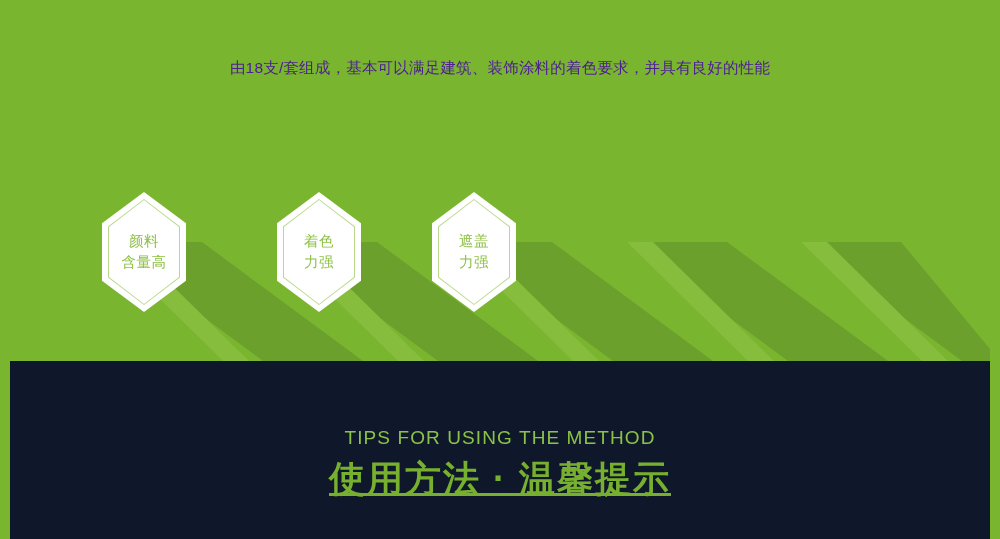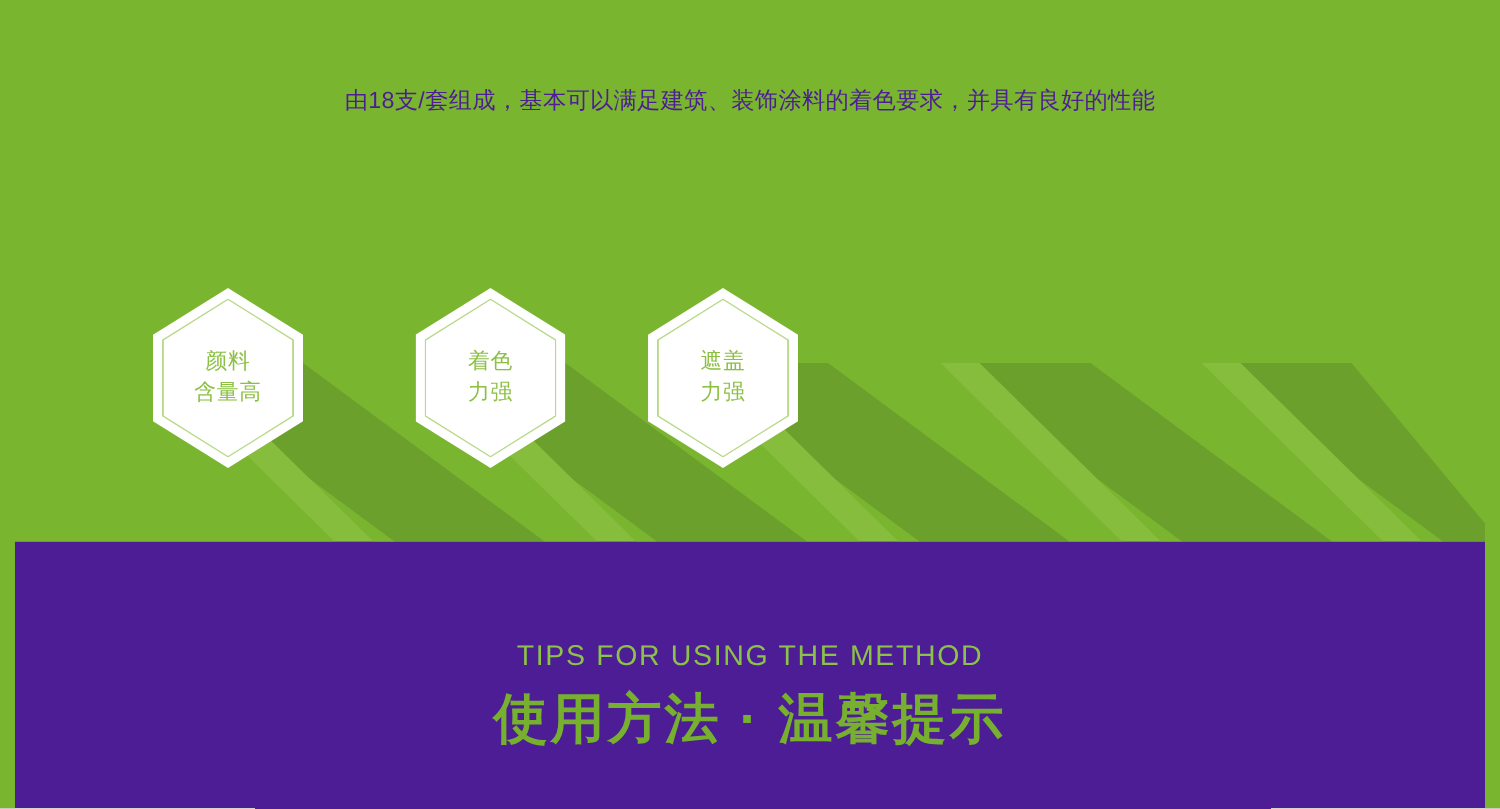--- a/index.html
+++ b/index.html
@@ -58,21 +58,21 @@
   
   .hex-row {
     position: absolute;
     left: 0;
     top: 192px;
     width: 1000px;
     height: 125px;
   }
   .hex {
     position: absolute;
-    width: 100px;
+    width: 84px;
     height: 120px;
     top: 0;
   }
   .hex-shape {
     position: absolute;
     inset: 0;
     background: #ffffff;
     -webkit-clip-path: polygon(50% 0%, 100% 26%, 100% 74%, 50% 100%, 0% 74%, 0% 26%);
     clip-path: polygon(50% 0%, 100% 26%, 100% 74%, 50% 100%, 0% 74%, 0% 26%);
   }
@@ -111,21 +111,21 @@
   }
   .hex-label span { display: block; }
 
   
   .bottom {
     position: absolute;
     left: 0;
     top: 361px;
     width: 1000px;
     height: 178px;
-    background: #4c1d95;
+    background: #0f172a;
   }
   .tips-en {
     position: absolute;
     left: 0;
     top: 66px;
     width: 1000px;
     text-align: center;
     color: #8cc248;
     font-size: 19px;
     letter-spacing: 1.1px;
@@ -135,20 +135,21 @@
     position: absolute;
     left: 0;
     top: 94px;
     width: 1000px;
     text-align: center;
     color: #77b02e;
     font-size: 36px;
     font-weight: bold;
     letter-spacing: 2px;
     white-space: nowrap;
+    text-decoration: underline;
   }
 
   
   .edge {
     position: absolute;
     top: 0;
     width: 10px;
     height: 539px;
     background: #7ab52f;
   }

